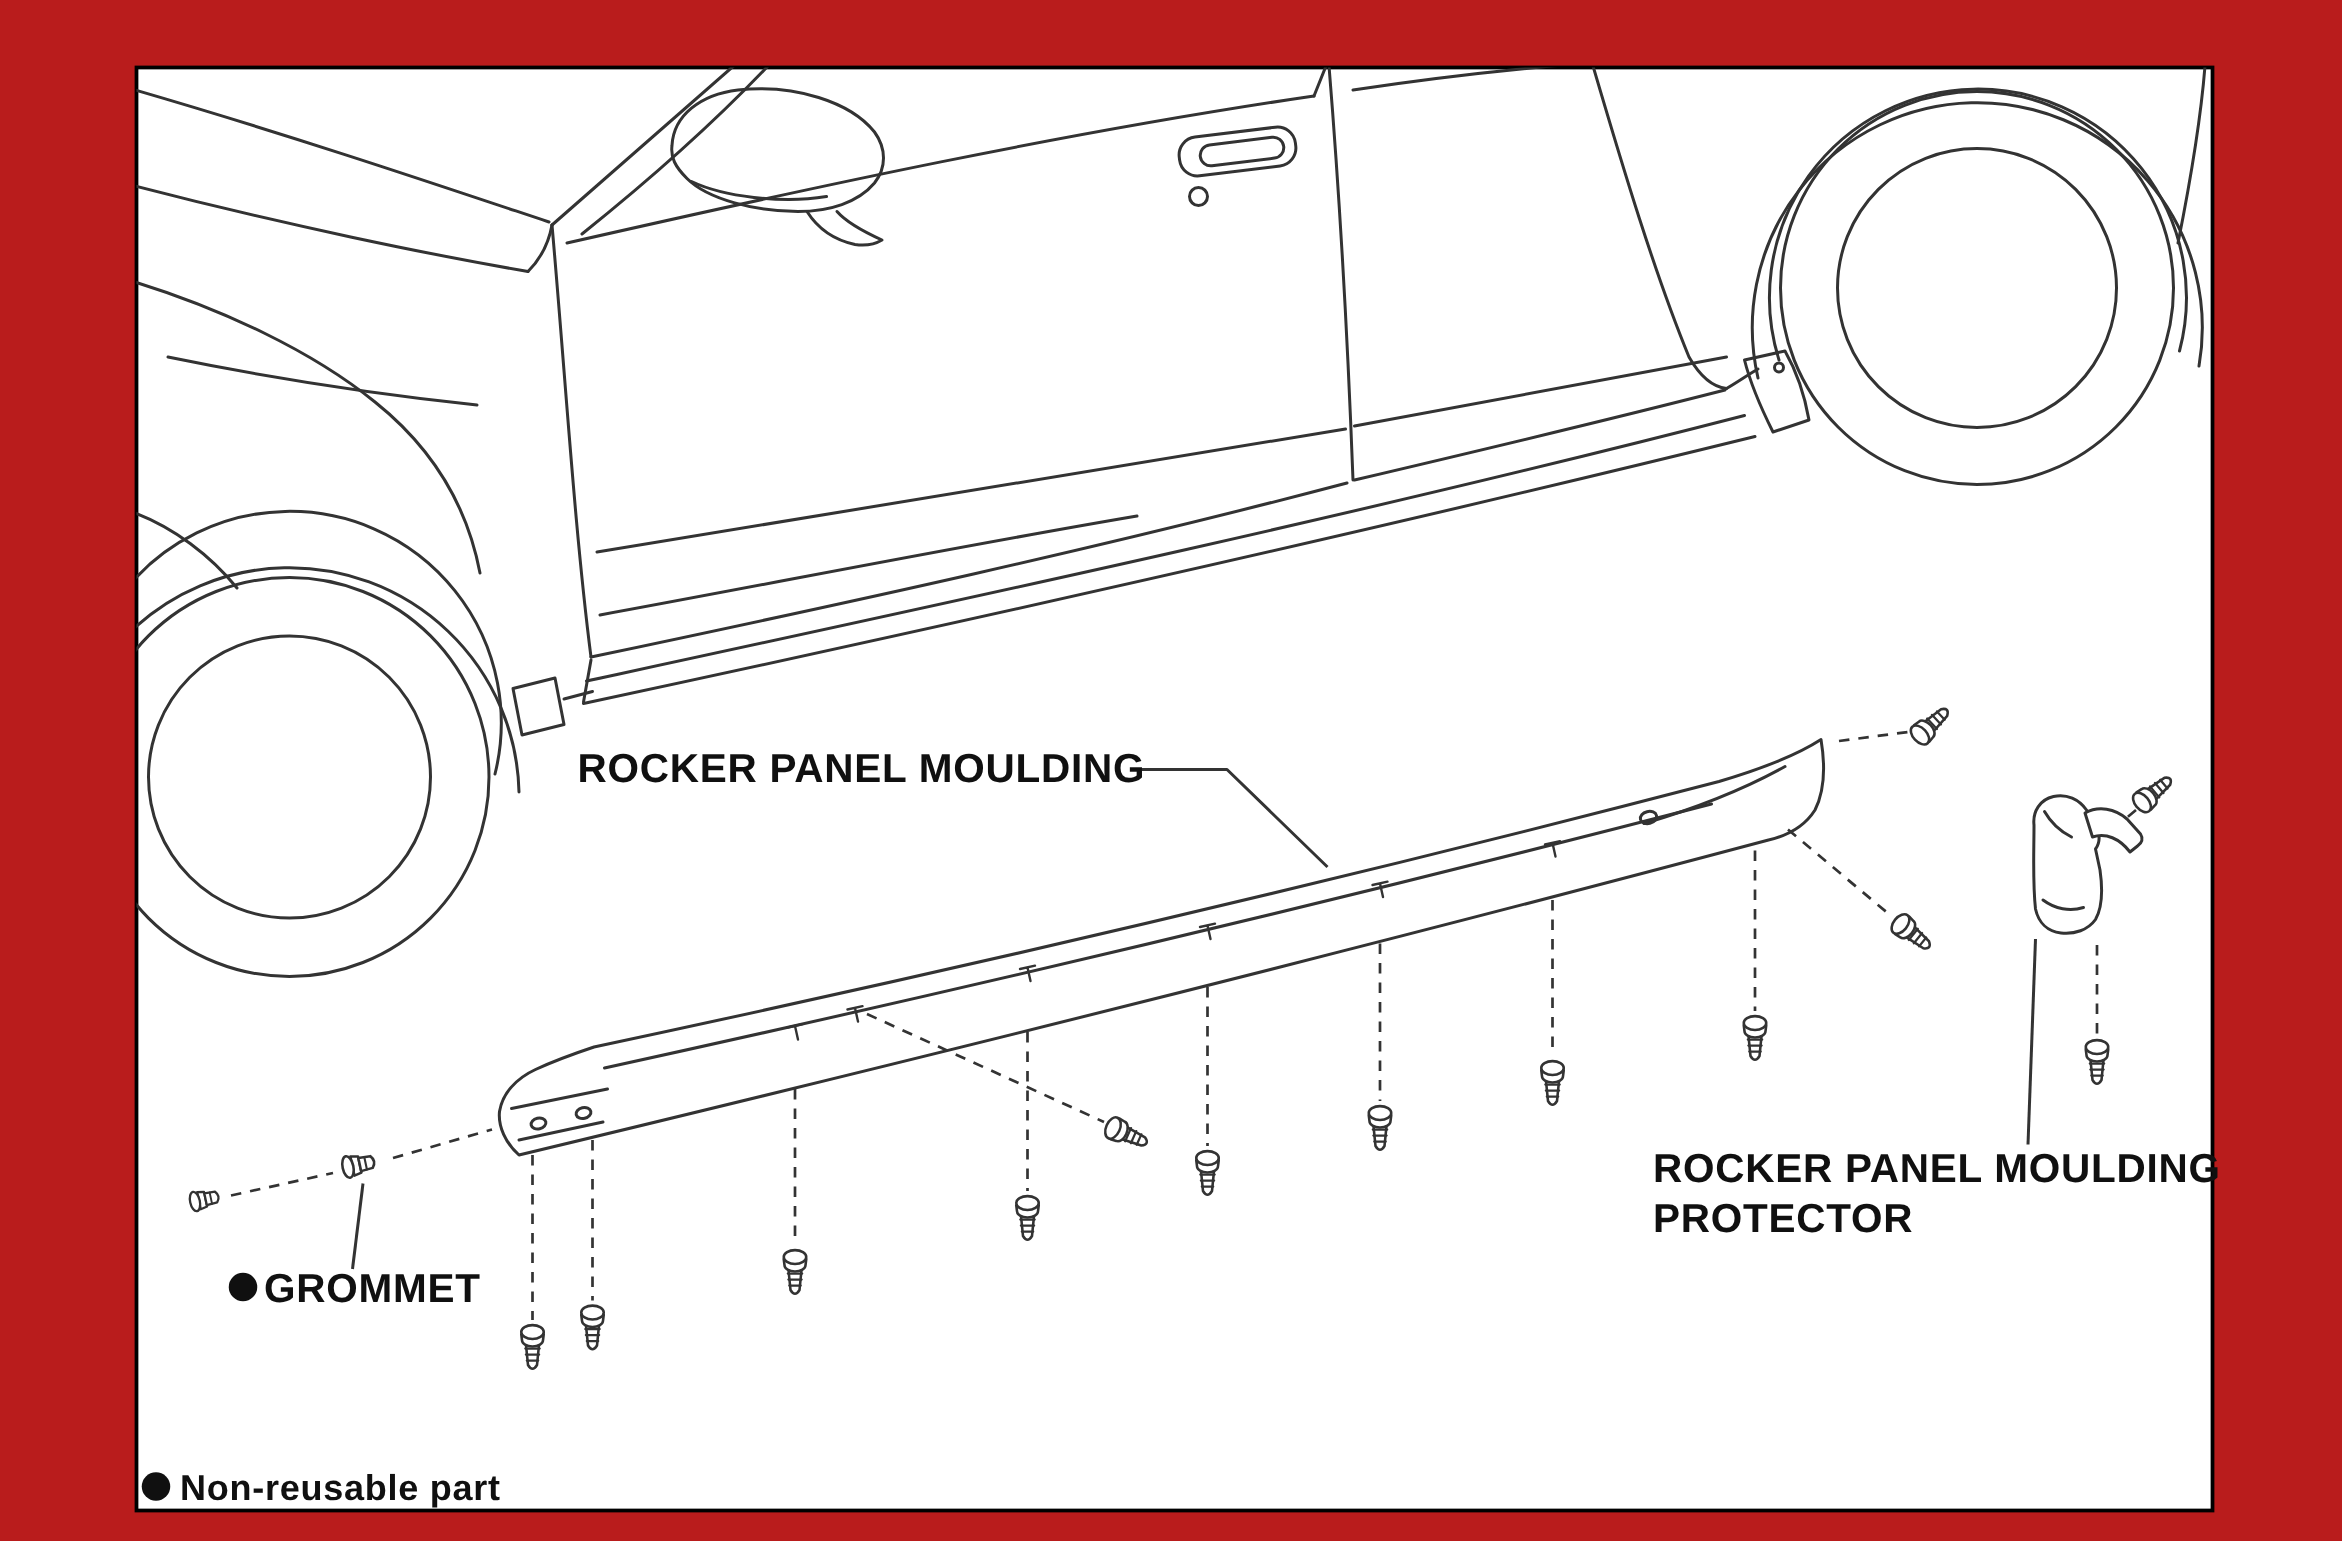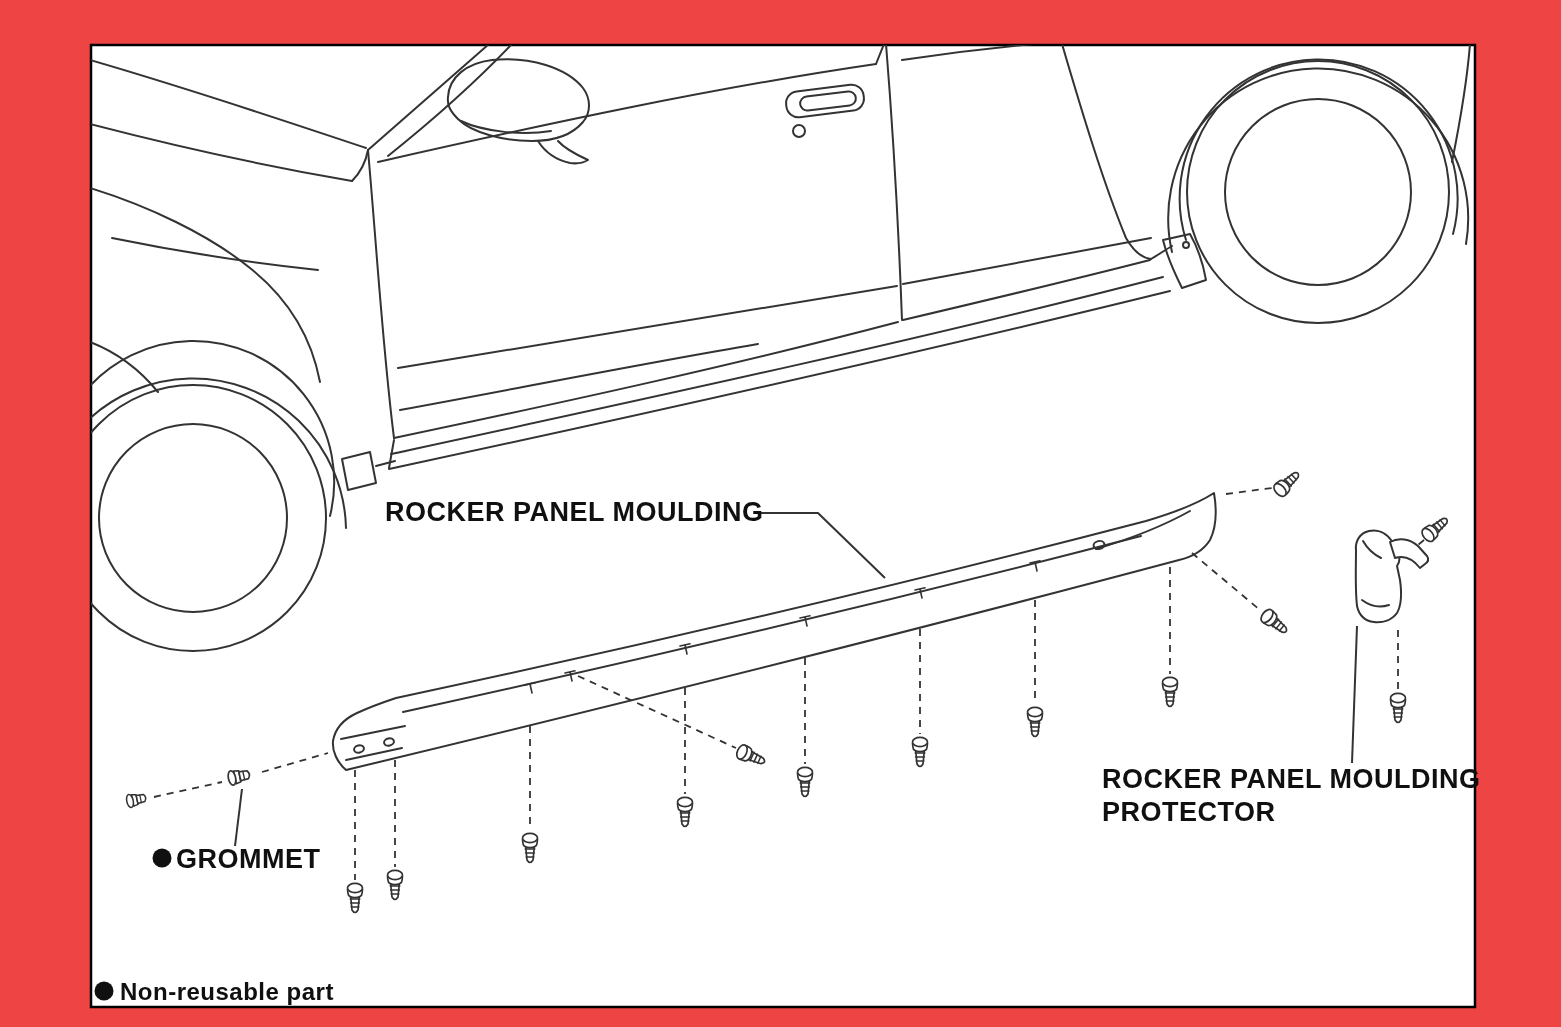--- a/index.html
+++ b/index.html
@@ -1,20 +1,20 @@
 <!DOCTYPE html>
 <html><head>
 <meta charset="utf-8">
 <style>
   html,body{
     margin:0;padding:0;background:#ffffff;
     width:1561px;height:1027px;overflow:hidden;
     font-family:"Liberation Sans",sans-serif;
   }
-  .stage{position:relative;width:1561px;height:1027px;background:#ef4444;}
+  .stage{position:relative;width:1561px;height:1027px;background:#b91c1c;}
   svg{position:absolute;left:0;top:0;}
   .lbl{
     font-family:"Liberation Sans",sans-serif;
     font-weight:bold;
     fill:#101010;
     letter-spacing:.5px;
   }
 </style>
 </head>
 <body>

